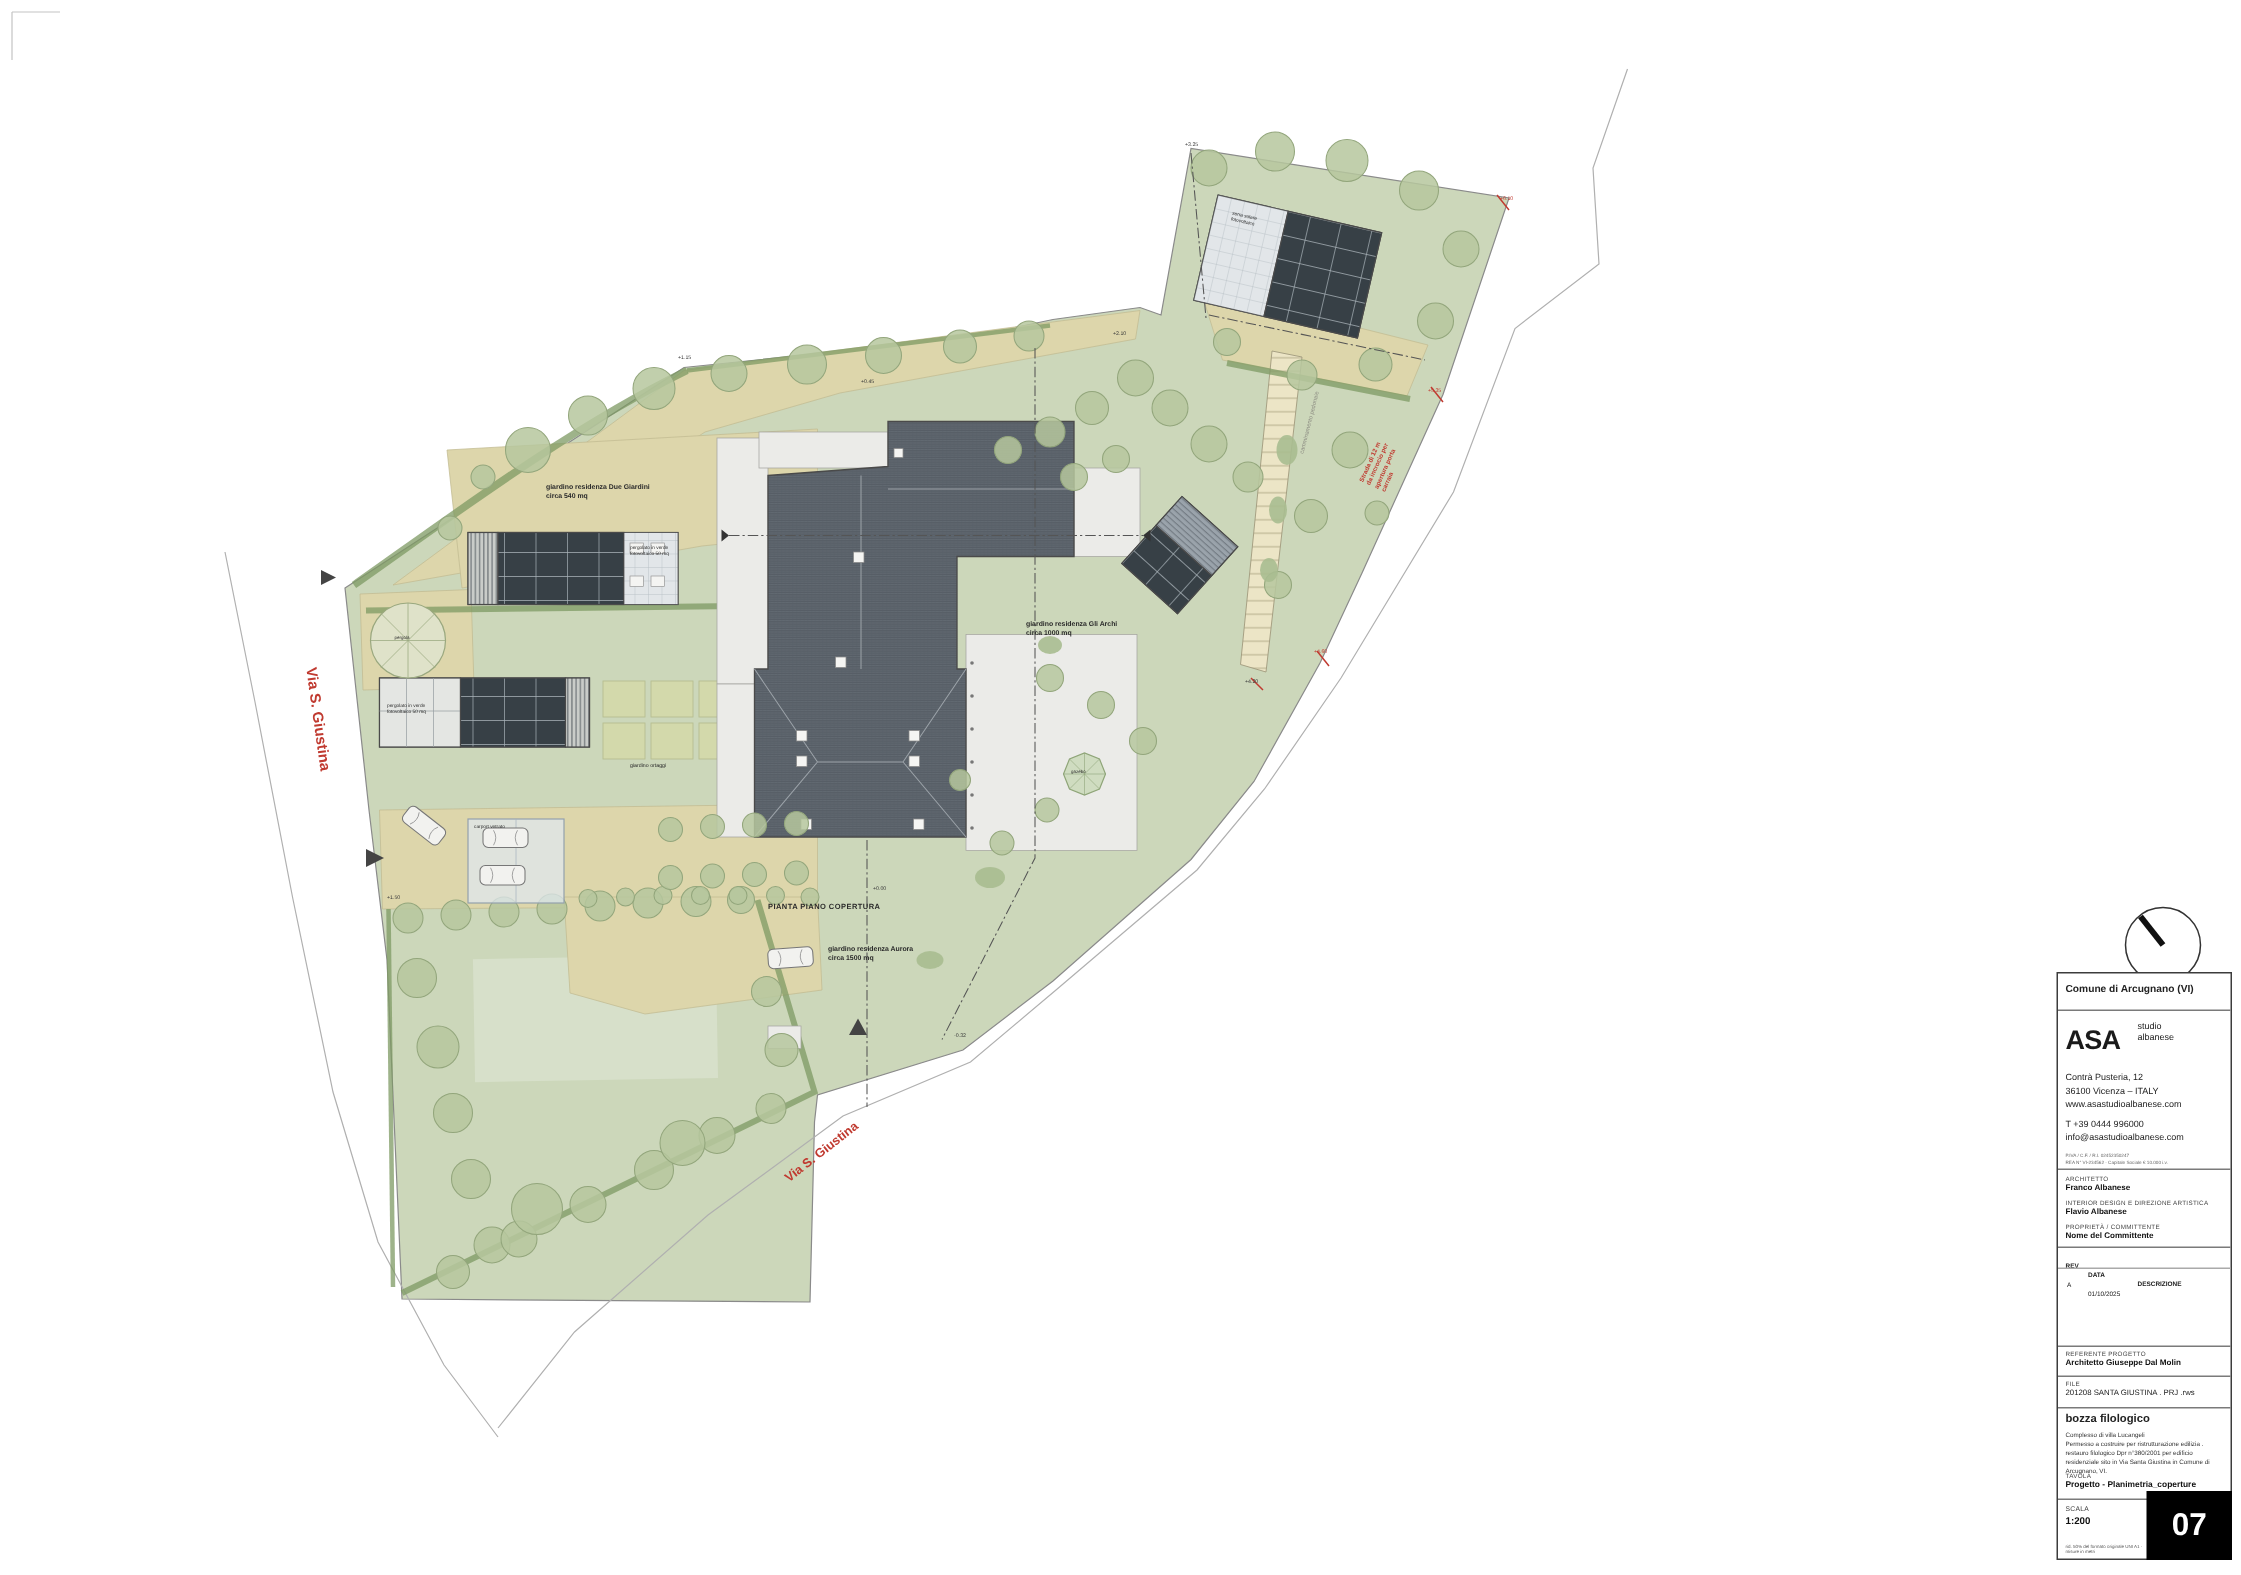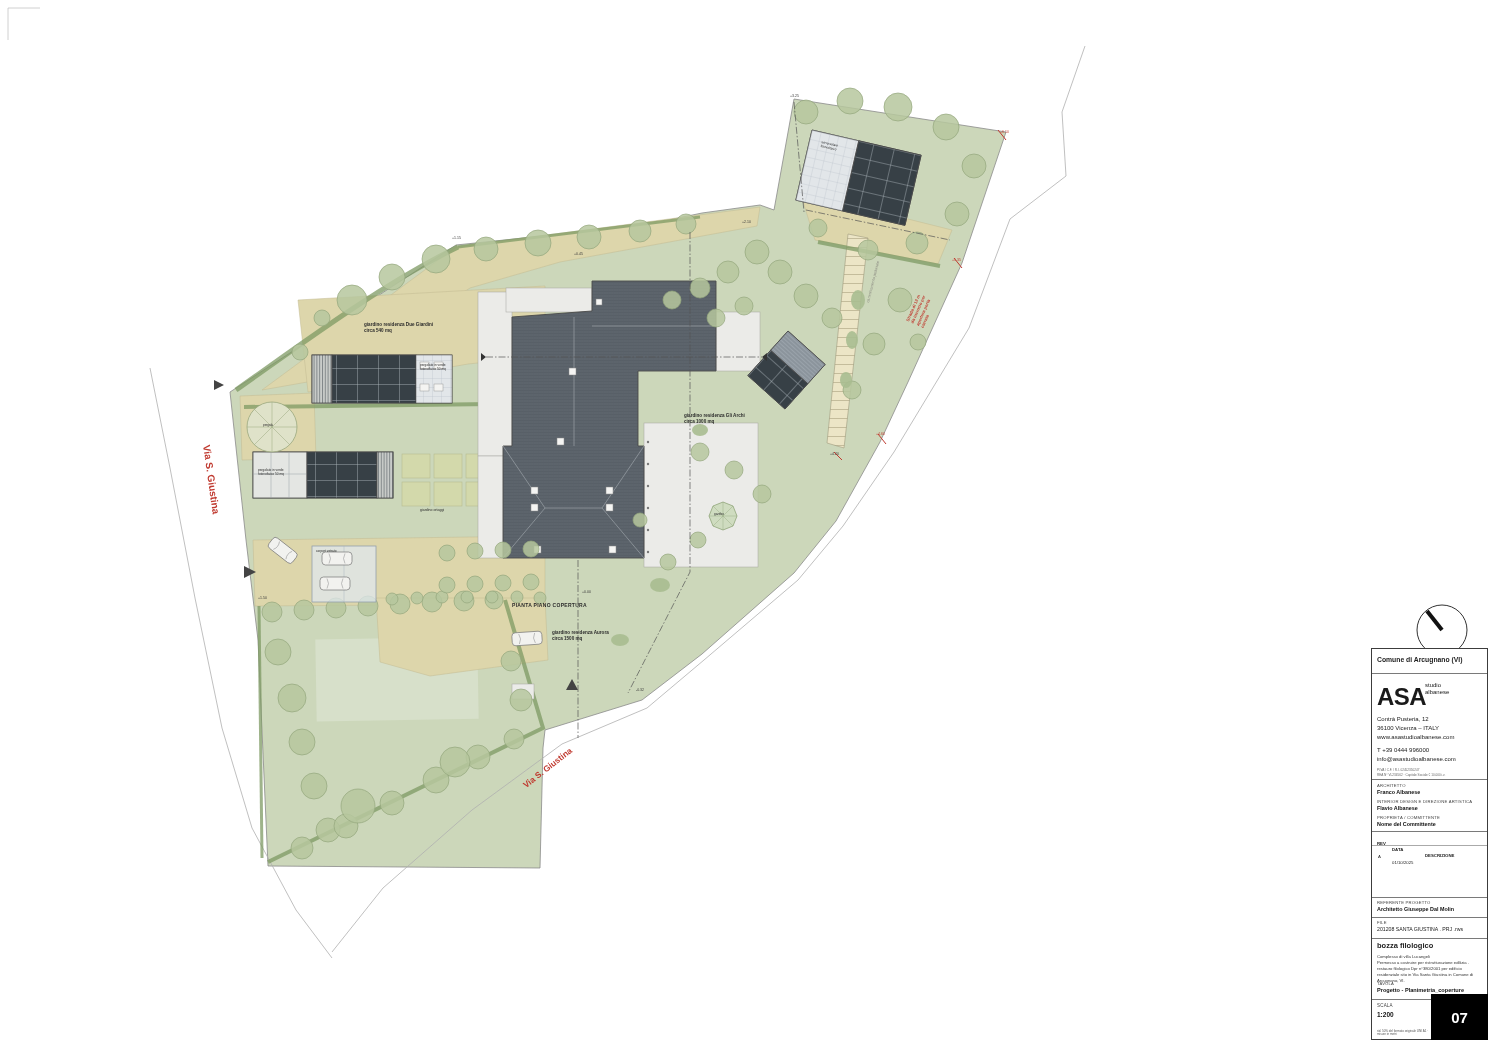--- a/index.html
+++ b/index.html
@@ -14,27 +14,27 @@
   .spot.red{color:#c03a30;}
   
   .north{position:absolute;left:1414px;top:602px;width:56px;height:56px;}
   .tb{position:absolute;left:1371px;top:648px;width:117px;height:392px;border:1px solid #3c3c3c;
       box-sizing:border-box;background:#fff;font-size:6px;}
   .tb .hr{position:absolute;left:0;right:0;height:0;border-top:0.7px solid #7a7a7a;}
   .tb .row{position:absolute;left:5px;right:3px;white-space:pre-line;}
   .tb .lab{font-size:4.2px;color:#444;letter-spacing:.2px;}
   .tb .val{font-size:5.4px;font-weight:bold;color:#111;}
   .tb .tiny{font-size:3.1px;color:#666;line-height:1.5;}
-  .logo-main{font-size:24px;font-weight:bold;letter-spacing:-.5px;color:#1a1a1a;}
+  .logo-main{font-size:18px;font-weight:bold;letter-spacing:-.5px;color:#1a1a1a;}
   .logo-sub{position:absolute;left:48px;top:5px;font-size:6px;line-height:1.2;white-space:pre-line;color:#1a1a1a;}
   .revhead span{font-size:4.3px;font-weight:bold;color:#222;position:absolute;}
   .revrow span{font-size:4.3px;color:#222;position:absolute;}
   .sheetnum{position:absolute;right:-1px;bottom:-1px;width:57px;height:46px;background:#000;
             display:flex;align-items:center;justify-content:center;}
-  .sheetnum span{color:#fff;font-size:15px;font-weight:bold;}
+  .sheetnum span{color:#fff;font-size:21px;font-weight:bold;}
   .footnote{position:absolute;left:5px;bottom:2px;font-size:3px;color:#555;width:52px;line-height:1.2;}
 </style>
 </head>
 <body>
 
 <div class="sheet">
 
   <svg class="plan-svg" width="1494" height="1050" viewBox="0 0 1494 1050">
     <defs>
       <pattern id="tile" width="5" height="3" patternUnits="userSpaceOnUse">

